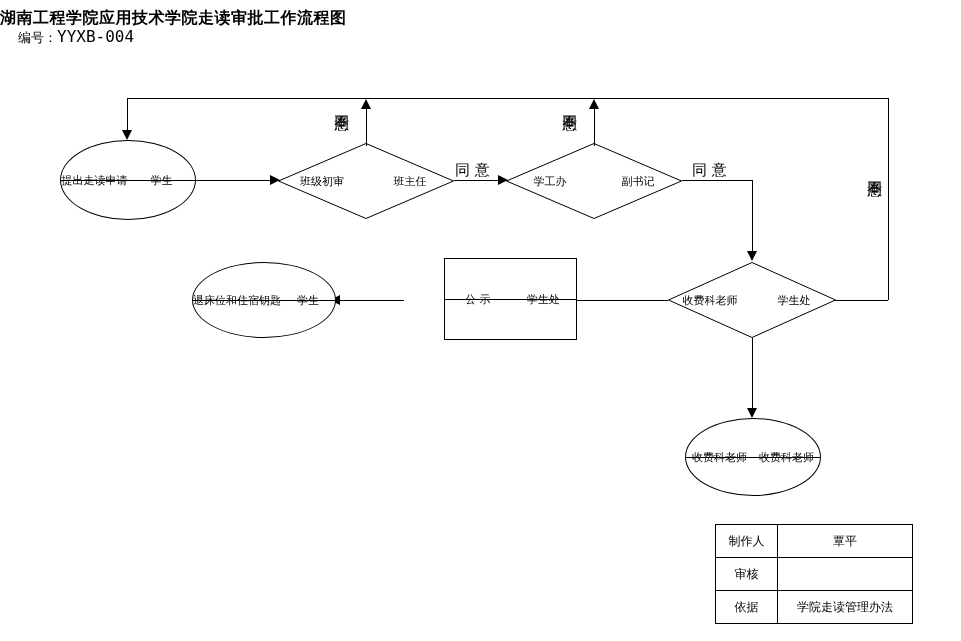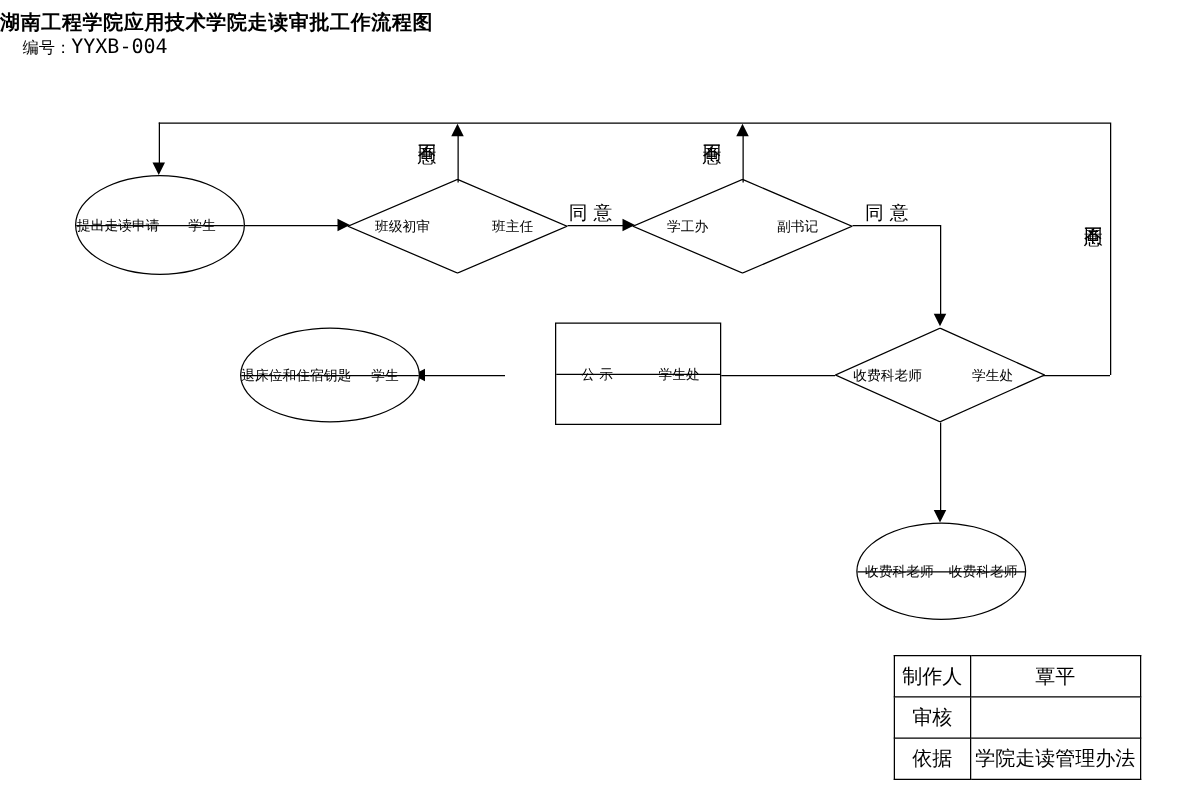--- a/index.html
+++ b/index.html
@@ -162,21 +162,21 @@
     position: absolute;
     left: 715px;
     top: 524px;
     width: 198px;
     height: 92px;
     border-collapse: collapse;
     background: #fff;
   }
   .sig-table td {
     border: 1px solid #000;
-    font-size: 16px;
+    font-size: 12px;
     text-align: center;
     vertical-align: middle;
     height: 30px;
     color: #000;
     white-space: nowrap;
   }
   .sig-table td.key { width: 62px; }
   .sig-table td.val { width: 136px; }
 </style>
 </head>

